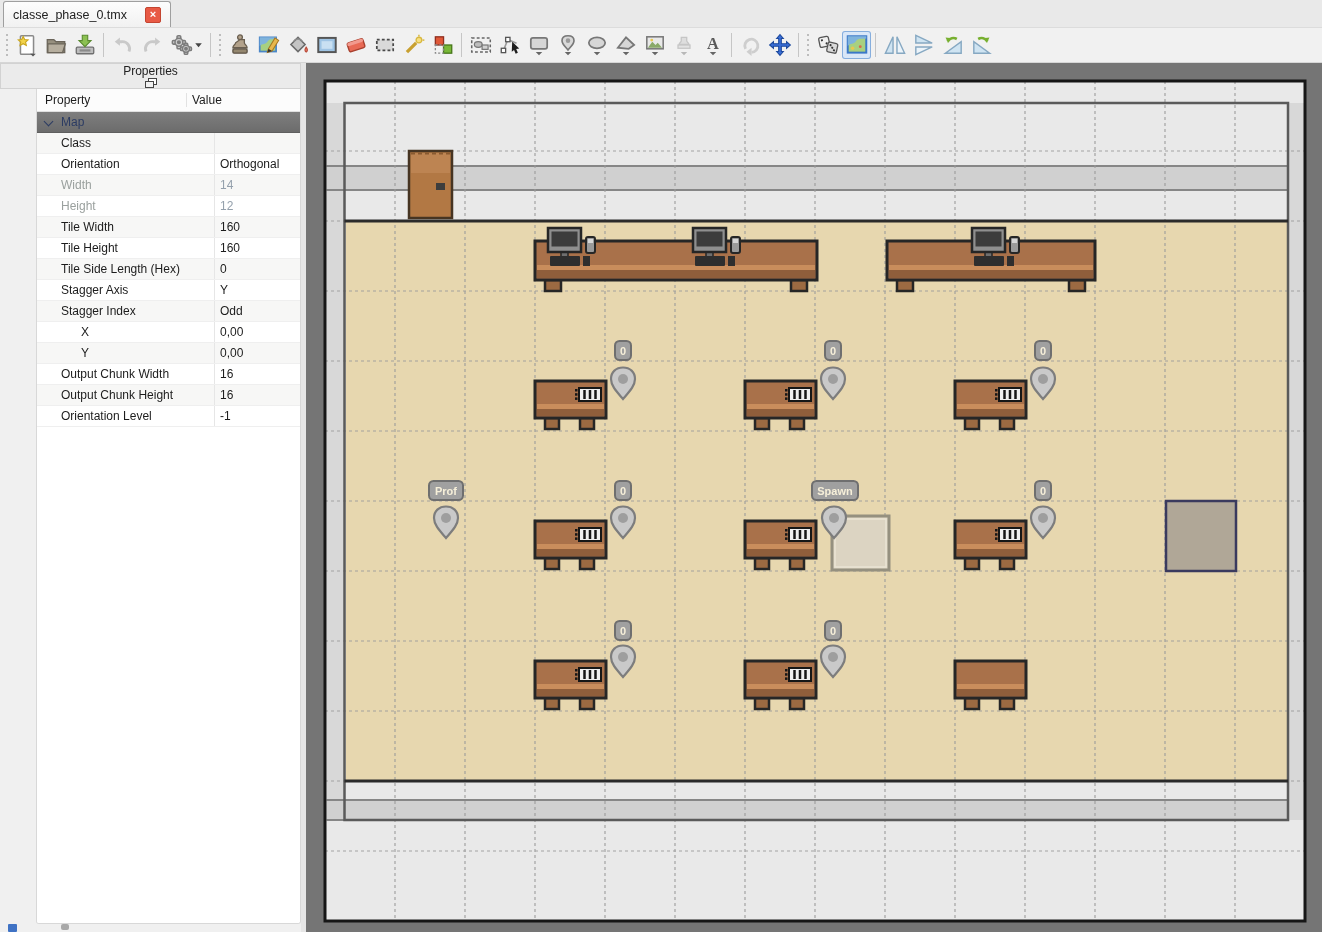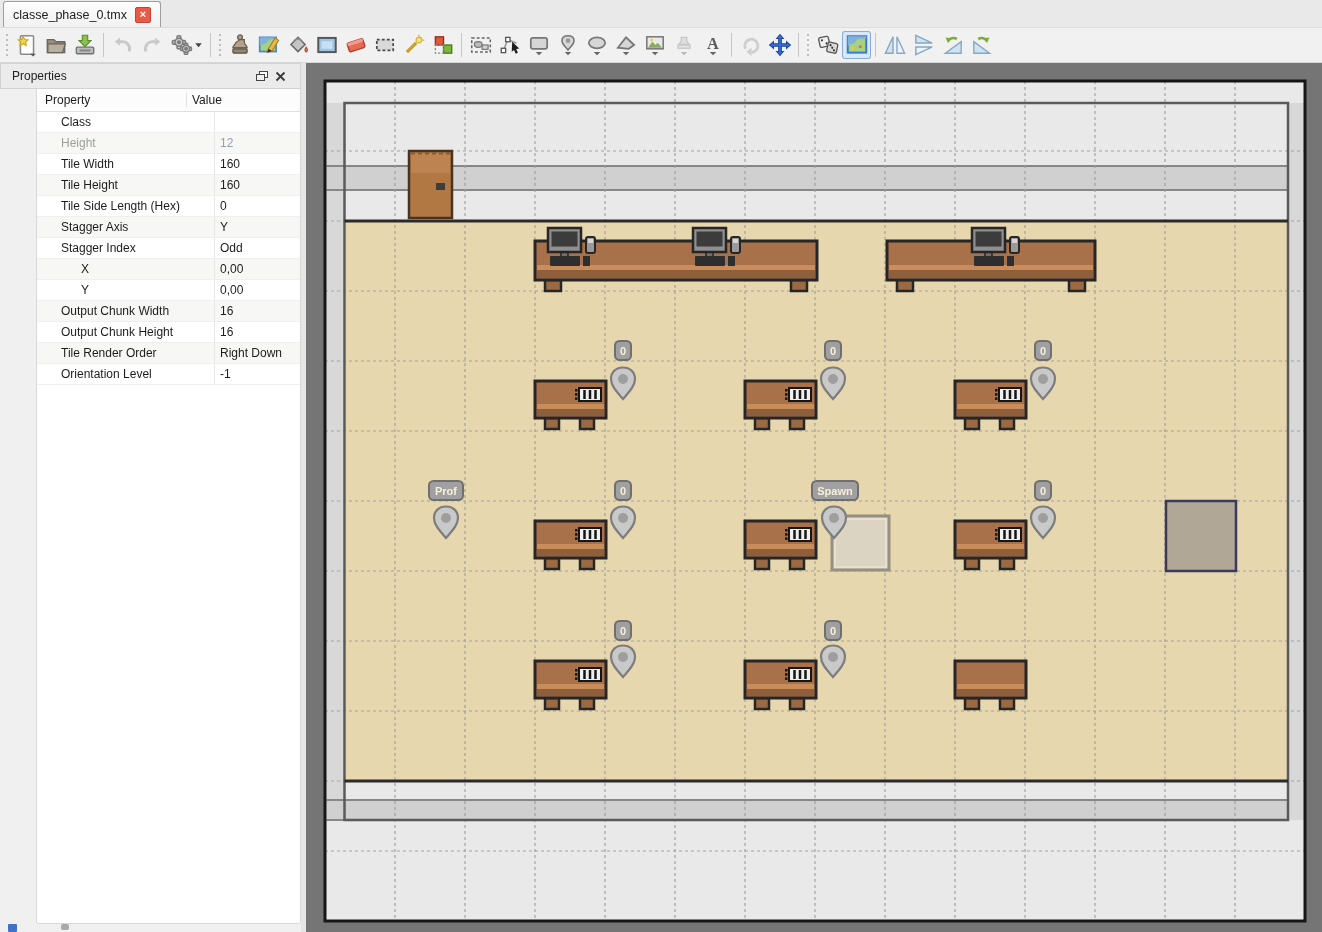--- a/index.html
+++ b/index.html
@@ -3,21 +3,21 @@
 <meta charset="utf-8">
 <style>
   html,body{margin:0;padding:0;}
   body{width:1322px;height:932px;overflow:hidden;background:#f0f0f0;
        font-family:"Liberation Sans",sans-serif;font-size:12px;color:#1c1c1c;
        -webkit-font-smoothing:antialiased;}
   #app{position:relative;width:1322px;height:932px;}
 
   
   .tabbar{height:27px;background:#e9e9e9;display:flex;align-items:flex-end;border-bottom:1px solid #dcdcdc;}
-  .tab{display:inline-flex;align-items:center;gap:8px;height:25px;margin-left:3px;padding:0 9px;
+  .tab{display:inline-flex;align-items:center;gap:18px;height:25px;margin-left:3px;padding:0 9px;
        background:linear-gradient(#fdfdfd,#f1f1f1);border:1px solid #9f9f9f;border-bottom:none;
        border-radius:3px 3px 0 0;font-size:12.5px;color:#222;}
   .tab-close{width:14px;height:14px;background:#e85a45;border:1px solid #c44531;border-radius:2px;
        color:#fff;font-size:11px;line-height:13px;text-align:center;font-weight:bold;cursor:pointer;}
 
   
   .toolbar{height:34px;background:#f1f1f1;display:flex;align-items:center;border-bottom:1px solid #d6d6d6;padding-left:2px;}
   .tbtn{width:29px;height:28px;display:flex;align-items:center;justify-content:center;border-radius:3px;flex:0 0 auto;}
   .tbtn.wide{width:40px;}
   .tbtn.checked{background:#d9e7f8;box-shadow:inset 0 0 0 1px #86aedd;}
@@ -28,21 +28,21 @@
      background-size:2px 100%;background-repeat:no-repeat;background-position:center;}
 
   
   .main{display:flex;height:871px;}
   .left-dock{width:301px;background:#f0f0f0;display:flex;flex-direction:column;}
   .splitter{width:5px;background:#e6e6e6;cursor:col-resize;}
   .canvas-wrap{width:1016px;height:871px;background:#757575;overflow:hidden;position:relative;}
 
   
   .dock-title{height:24px;display:flex;align-items:center;background:#ebebeb;border:1px solid #d2d2d2;
-              padding:0 11px;color:#222;}
+              padding:0 24px;color:#222;flex-direction:column;}
   .dock-title .sp{flex:1;}
   .dock-btn{width:18px;height:16px;display:flex;align-items:center;justify-content:center;color:#444;}
   .prop-table{background:#fff;border:1px solid #d8d8d8;border-top:none;flex:1;display:flex;flex-direction:column;
               border-radius:0 0 3px 3px;overflow:hidden;margin-left:36px;}
   .phead{height:22px;display:flex;align-items:center;border-bottom:1px solid #e0e0e0;background:#fcfcfc;}
   .phead .pc1{width:150px;padding-left:8px;box-sizing:border-box;border-right:1px solid #e2e2e2;}
   .phead .pc2{flex:1;padding-left:5px;}
   .prow{height:20px;display:flex;align-items:center;position:relative;border-bottom:1px solid #efefef;}
   .prow:nth-child(odd){background:#f7f7f6;}
   .prow .pc1{width:178px;padding-left:24px;box-sizing:border-box;border-right:1px solid #e6e6e6;height:100%;
@@ -342,24 +342,36 @@
             </svg>
         </span>
       </div>
 
       <div class="prop-table">
         <div class="phead">
           <span class="pc1">Property</span>
           <span class="pc2">Value</span>
         </div>
 
+        <div class="pgroup">
+            <span class="chev"></span>
+            <span>Map</span>
+          </div>
 
         <div class="prow">
             <span class="pc1">Class</span>
             <span class="pc2"></span>
+          </div>
+        <div class="prow">
+            <span class="pc1">Orientation</span>
+            <span class="pc2">Orthogonal</span>
+          </div>
+        <div class="prow dis">
+            <span class="pc1">Width</span>
+            <span class="pc2">14</span>
           </div>
         <div class="prow dis">
             <span class="pc1">Height</span>
             <span class="pc2">12</span>
           </div>
         <div class="prow">
             <span class="pc1">Tile Width</span>
             <span class="pc2">160</span>
           </div>
         <div class="prow">
@@ -386,24 +398,20 @@
             <span class="pc1">Y</span>
             <span class="pc2">0,00</span>
           </div>
         <div class="prow">
             <span class="pc1">Output Chunk Width</span>
             <span class="pc2">16</span>
           </div>
         <div class="prow">
             <span class="pc1">Output Chunk Height</span>
             <span class="pc2">16</span>
-          </div>
-        <div class="prow">
-            <span class="pc1">Tile Render Order</span>
-            <span class="pc2">Right Down</span>
           </div>
         <div class="prow">
             <span class="pc1">Orientation Level</span>
             <span class="pc2">-1</span>
           </div>
 
 
         <div class="pfill"></div>
       </div>
 

